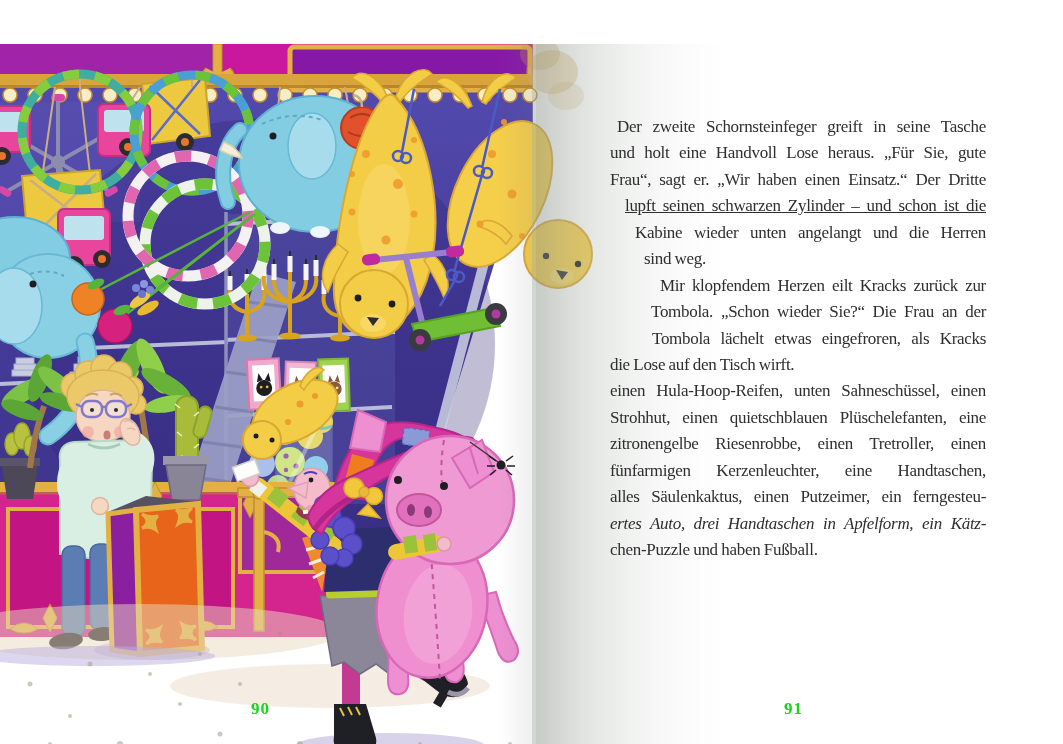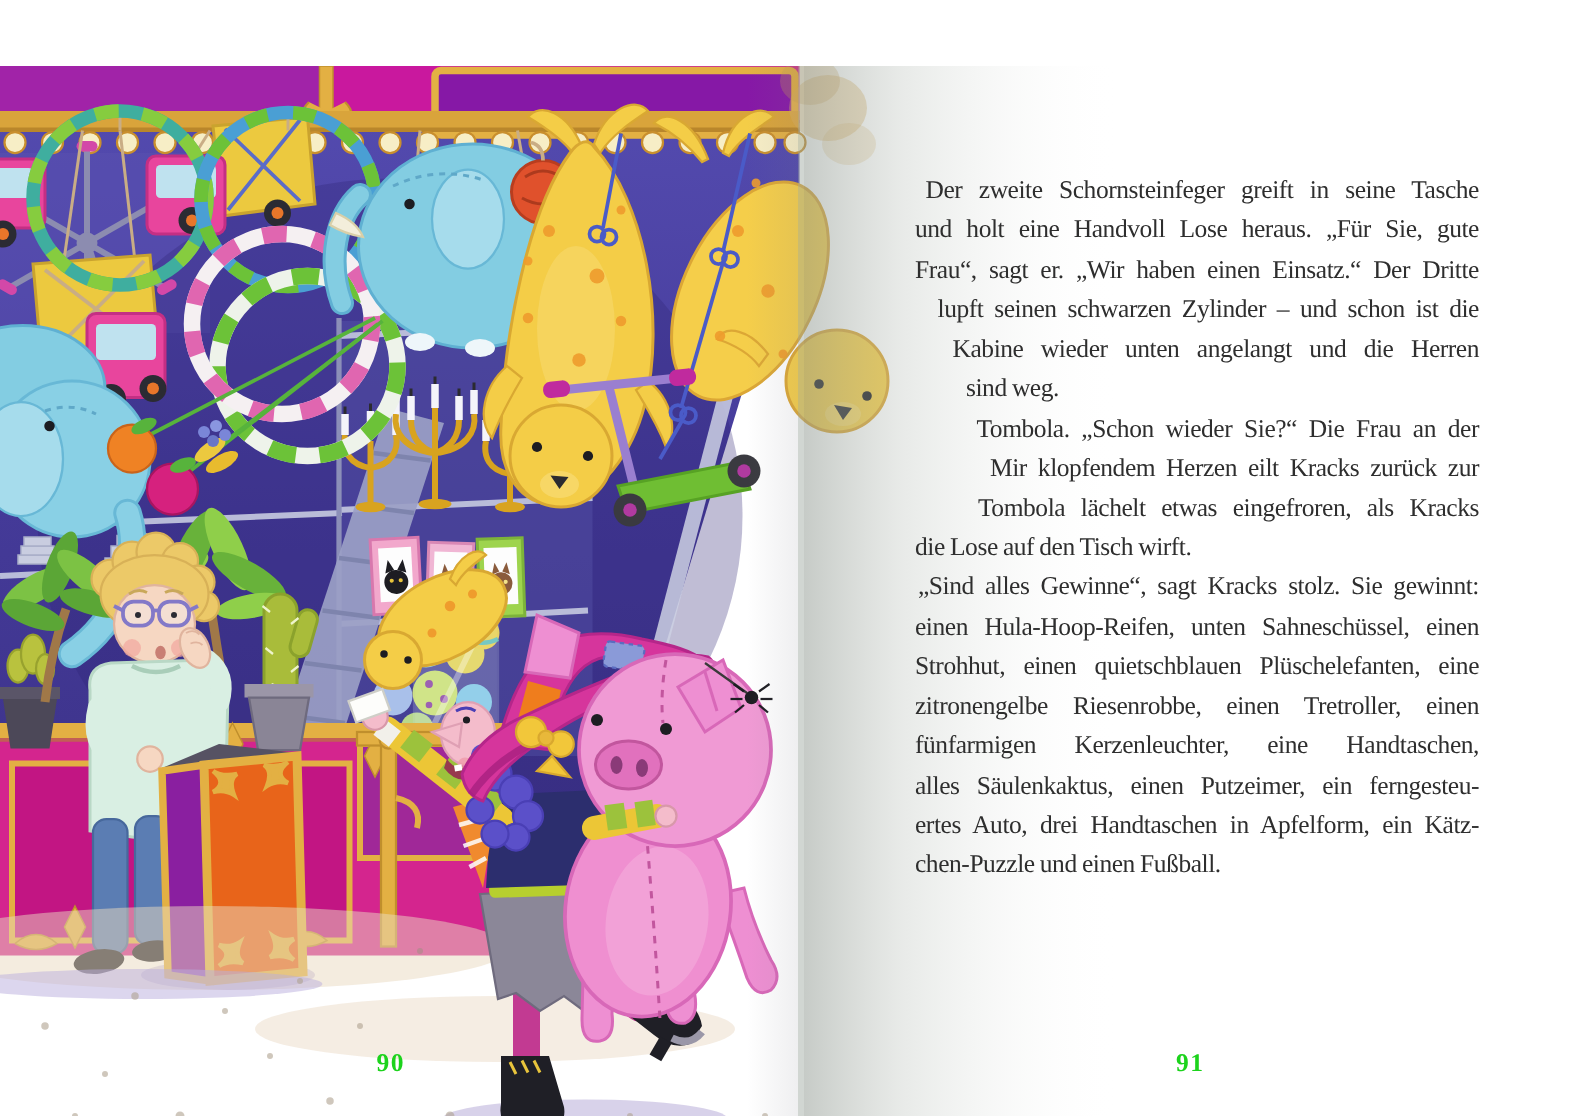--- a/index.html
+++ b/index.html
@@ -675,33 +675,32 @@
 
   <rect x="498" y="0" width="34" height="744" fill="url(#edgeGrad)"></rect>
   <rect x="532" y="0" width="4" height="744" fill="#9aa39b" opacity="0.45"></rect>
   <rect x="536" y="0" width="210" height="744" fill="url(#gutterGrad)"></rect>
 </svg>
 
 <div class="text-block" style="color: rgb(46, 46, 46);">
       <div class="tline" style="margin-left: 7px;">Der zweite Schornsteinfeger greift in seine Tasche</div>
       <div class="tline" style="margin-left: 0px;">und holt eine Handvoll Lose heraus. „Für Sie, gute</div>
       <div class="tline" style="margin-left: 0px;">Frau“, sagt er. „Wir haben einen Einsatz.“ Der Dritte</div>
-      <div class="tline" style="margin-left: 15px;">lupft seinen schwarzen Zylinder – und schon ist die</div>
+      <div class="tline" style="margin-left: 15px; text-decoration: underline;">lupft seinen schwarzen Zylinder – und schon ist die</div>
       <div class="tline" style="margin-left: 25px;">Kabine wieder unten angelangt und die Herren</div>
       <div class="tline pend" style="margin-left: 34px;">sind weg.</div>
+      <div class="tline" style="margin-left: 50px;">Mir klopfendem Herzen eilt Kracks zurück zur</div>
       <div class="tline" style="margin-left: 41px;">Tombola. „Schon wieder Sie?“ Die Frau an der</div>
-      <div class="tline" style="margin-left: 50px;">Mir klopfendem Herzen eilt Kracks zurück zur</div>
       <div class="tline" style="margin-left: 42px;">Tombola lächelt etwas eingefroren, als Kracks</div>
       <div class="tline pend" style="margin-left: 0px;">die Lose auf den Tisch wirft.</div>
-      <div class="tline" style="margin-left: 2px;">„Sind alles Gewinne“, sagt Kracks stolz. Sie gewinnt:</div>
       <div class="tline" style="margin-left: 0px;">einen Hula-Hoop-Reifen, unten Sahneschüssel, einen</div>
       <div class="tline" style="margin-left: 0px;">Strohhut, einen quietschblauen Plüschelefanten, eine</div>
       <div class="tline" style="margin-left: 0px;">zitronengelbe Riesenrobbe, einen Tretroller, einen</div>
       <div class="tline" style="margin-left: 0px;">fünfarmigen Kerzenleuchter, eine Handtaschen,</div>
       <div class="tline" style="margin-left: 0px;">alles Säulenkaktus, einen Putzeimer, ein ferngesteu-</div>
-      <div class="tline" style="margin-left: 0px;">ertes Auto, drei Handtaschen in Apfelform, ein Kätz-</div>
-      <div class="tline pend" style="margin-left: 0px;">chen-Puzzle und einen Fußball.</div>
+      <div class="tline" style="margin-left: 0px; font-style: italic;">ertes Auto, drei Handtaschen in Apfelform, ein Kätz-</div>
+      <div class="tline pend" style="margin-left: 0px;">chen-Puzzle und haben Fußball.</div>
     </div>
 
 <div class="pagenum left" style="color: rgb(28, 211, 28);">90</div>
 <div class="pagenum right" style="color: rgb(28, 211, 28);">91</div>
 
 </div>
 
 </body></html>

